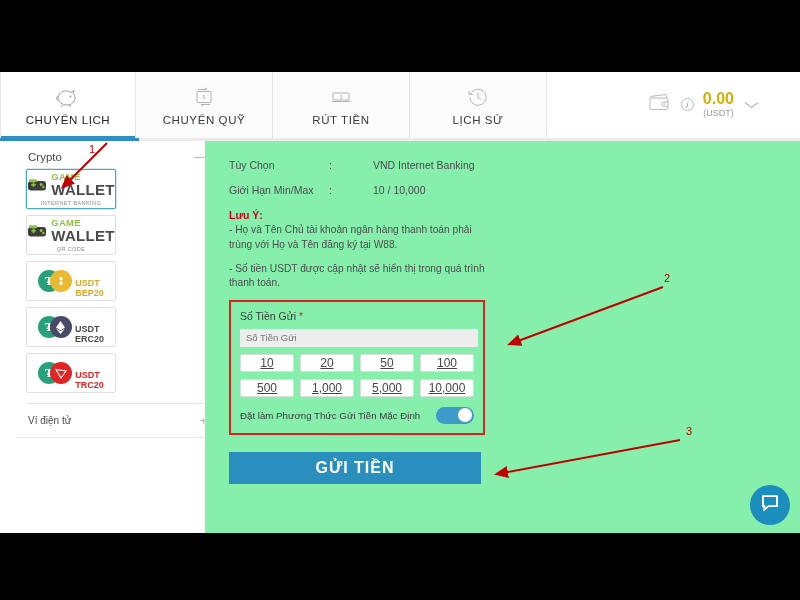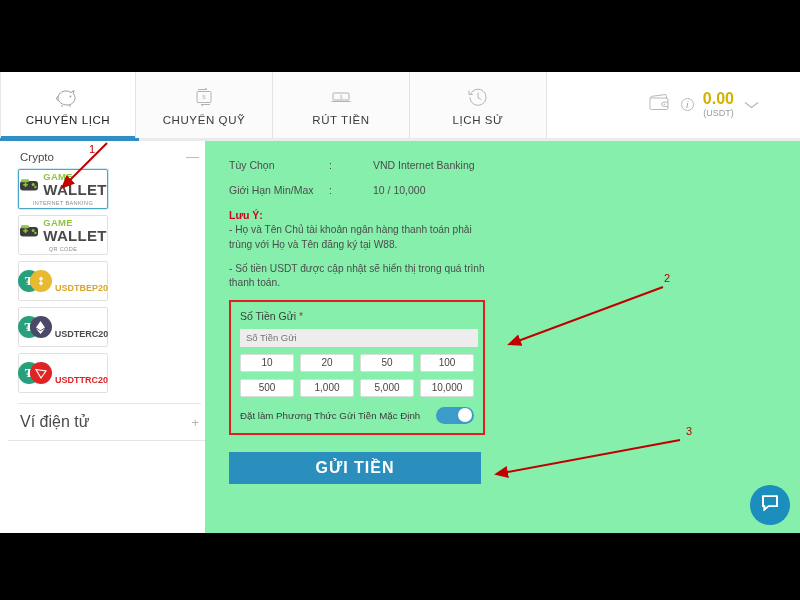--- a/index.html
+++ b/index.html
@@ -37,50 +37,50 @@
   #wallet .bal-cur { font-size:9px; color:#9a9a9a; margin-top:1px; }
   .info-c { width:13px; height:13px; border:1px solid #b9b9b9; border-radius:50%;
     font-size:9px; color:#9b9b9b; display:flex; align-items:center; justify-content:center;
     font-style:italic; }
 
   
   #underbar { position:absolute; left:0; top:66px; width:800px; height:3px; background:#ebebeb; }
   #underbar .seg { position:absolute; left:0; top:0; width:139px; height:3px; background:#2f8fc4; }
 
   
-  #sidebar { position:absolute; left:8px; top:69px; width:204px; bottom:0;
+  #sidebar { position:absolute; left:16px; top:69px; width:204px; bottom:0;
     background:#ffffff; border-right:1px solid #e2e2e2; }
   .side-head { display:flex; align-items:center; justify-content:space-between;
     padding:10px 12px 6px 12px; }
   .side-head .t { font-size:11.5px; color:#4a4a4a; }
   .side-head .x { font-size:13px; color:#b5b5b5; line-height:8px; }
   #crypto-grid { display:flex; flex-wrap:wrap; gap:6px; padding:0 10px; }
   .pm { width:90px; height:40px; border:1px solid #e0e0e0; border-radius:2px;
     background:#fff; display:flex; flex-direction:column; align-items:center;
     justify-content:center; cursor:pointer; }
   .pm.sel { border:1px solid #49a8c9; box-shadow:0 0 0 1px rgba(73,168,201,.25); }
   .gw-row { display:flex; align-items:center; gap:3px; }
   .gw-txt { display:flex; flex-direction:column; line-height:1; }
   .gw-game { font-size:9.5px; font-weight:bold; color:#8cc63f; letter-spacing:.3px; }
   .gw-wal { font-size:15px; font-weight:bold; color:#4a4a4a; letter-spacing:.3px; }
   .gw-sub { font-size:5.6px; color:#8e8e8e; letter-spacing:.35px; margin-top:3px; }
   .usdt-row { display:flex; align-items:center; gap:3px; }
-  .usdt-txt { display:flex; flex-direction:row; line-height:1.08;margin-top:16px; }
+  .usdt-txt { display:flex; flex-direction:column; line-height:1.08;margin-top:16px; }
   .usdt-1 { font-size:9px; font-weight:bold; }
   .usdt-2 { font-size:9px; font-weight:bold;text-align:center; }
   .coins { position:relative; width:34px; height:22px; }
   .coin { position:absolute; top:0; width:22px; height:22px; border-radius:50%;
     display:flex; align-items:center; justify-content:center; }
   .coin.a { left:0; background:#26a17b; }
   .coin.b { left:12px; }
   .tether-t { color:#fff; font-size:13px; font-weight:bold; font-family:"Liberation Serif",serif; }
   .side-sep { height:1px; background:#e6e6e6; margin:10px 10px 0 10px; }
   .side-foot { display:flex; align-items:center; justify-content:space-between;
     padding:9px 12px; border-bottom:1px solid #e6e6e6; }
-  .side-foot .t { font-size:16px; color:#4a4a4a; }
+  .side-foot .t { font-size:10px; color:#4a4a4a; }
   .side-foot .p { font-size:13px; color:#b5b5b5; }
 
   
   #main { position:absolute; left:205px; top:69px; right:0; bottom:0;
     background:#86efac; padding:18px 0 0 24px; }
   .info-row { display:flex; align-items:center; margin-bottom:13px; font-size:10.5px; color:#4c4c4c; }
   .info-k { width:100px; }
   .info-c2 { width:44px; }
   .info-v { }
 
@@ -88,22 +88,22 @@
   .note-p { font-size:10.2px; color:#4c4c4c; line-height:1.45; max-width:268px; margin-bottom:9px; }
 
   #deposit-box { position:relative; width:256px; margin-top:2px;
     border:2px solid #e02020; padding:8px 9px 9px 9px; }
   .dep-label { font-size:10.5px; color:#3b3b3b; margin-bottom:5px; }
   .dep-label .req { color:#e02020; }
   #amount-input { width:238px; height:18px; background:#ededed; border:none;
     font-size:9.5px; color:#a8a8a8; padding:0 6px; font-family:"Liberation Sans",sans-serif; }
   .chips { display:flex; gap:6px; margin-top:7px; }
   .chip { width:54px; height:18px; border:1px solid #dcdcdc; border-radius:2px;
-    background:#fff; font-size:10px; color:#454545; display:flex;
-    align-items:center; justify-content:center; cursor:pointer; }
+    background:#fff; font-size:12px; color:#454545; display:flex;
+    align-items:center; justify-content:center; cursor:pointer;text-decoration:underline; }
   .toggle-row { display:flex; align-items:center; justify-content:space-between;
     margin-top:10px; }
   .toggle-lbl { font-size:9.7px; color:#3b3b3b; }
   .switch { width:38px; height:17px; border-radius:9px; background:#3d9bc9;
     position:relative; cursor:pointer; }
   .switch .knob { position:absolute; top:1.5px; right:2px; width:14px; height:14px;
     border-radius:50%; background:#fff; }
 
   #submit { margin-top:17px; width:252px; height:32px; background:#2a8fbd;
     border:none; color:#fff; font-size:16px; font-weight:bold; letter-spacing:1px;

